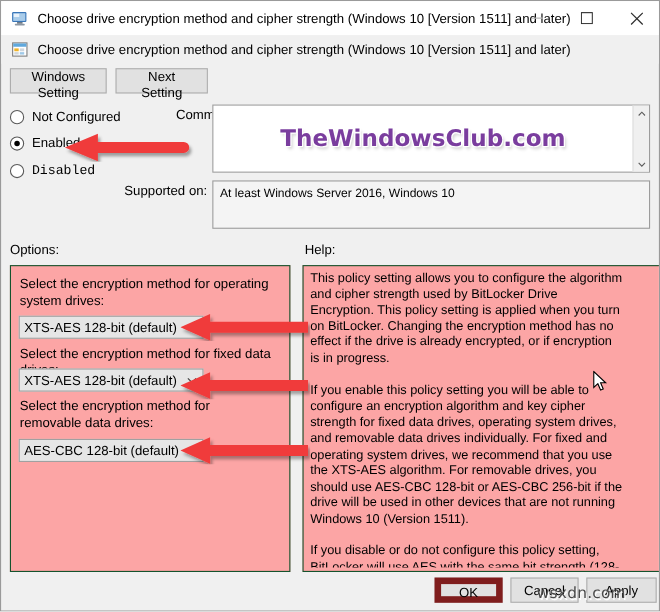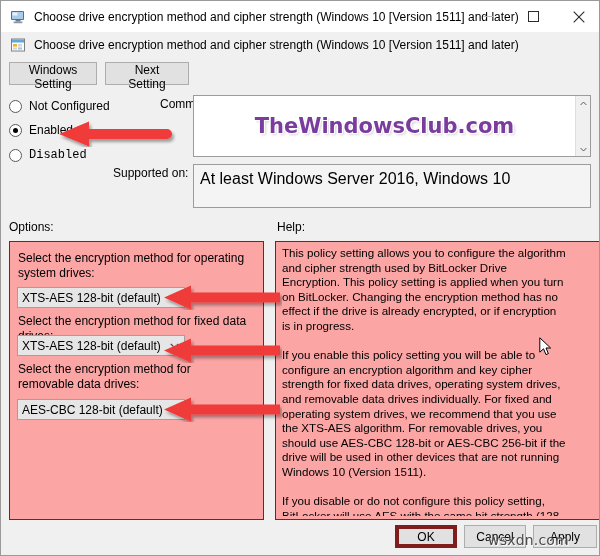--- a/index.html
+++ b/index.html
@@ -143,21 +143,21 @@
     position: absolute;
     background: #ffffff;
     border: 1px solid #9c9c9c;
     box-sizing: border-box;
   }
   #comment-box  { left: 192px; top: 94px; width: 398px; height: 62px; }
   #supported-box{ left: 192px; top: 163px; width: 398px; height: 44px; background:#f4f4f4; }
   #supported-text {
     position: absolute;
     left: 6px; top: 5px;
-    font-size: 16px;
+    font-size: 11px;
     color: #000;
   }
   
   .mini-sb {
     position: absolute;
     right: 0; top: 0;
     width: 15px; height: 100%;
     background: #f0f0f0;
     border-left: 1px solid #dedede;
     box-sizing: border-box;
@@ -277,21 +277,21 @@
     position: absolute;
     top: 524px;
     height: 23px;
     background: #e1e1e1;
     border: 1px solid #adadad;
     font-size: 12px;
     color: #000;
     box-sizing: border-box;
     cursor: default;
   }
-  #btn-ok     { left: 394px; width: 62px; background:#e1e1e1; border:4px solid #7f1d1d; }
+  #btn-ok     { left: 394px; width: 62px; background:#e1e1e1; border:6px solid #7f1d1d; }
   #btn-cancel { left: 463px; width: 62px; }
   #btn-apply  { left: 532px; width: 64px; }
 
   .watermark-footer {
     position: absolute;
     left: 487px; top: 531px;
     font-family: "DejaVu Sans", sans-serif;
     font-size: 14px;
     color: #4a4a4a;
     text-shadow: 1px 1px 0 rgba(255,255,255,0.9);

